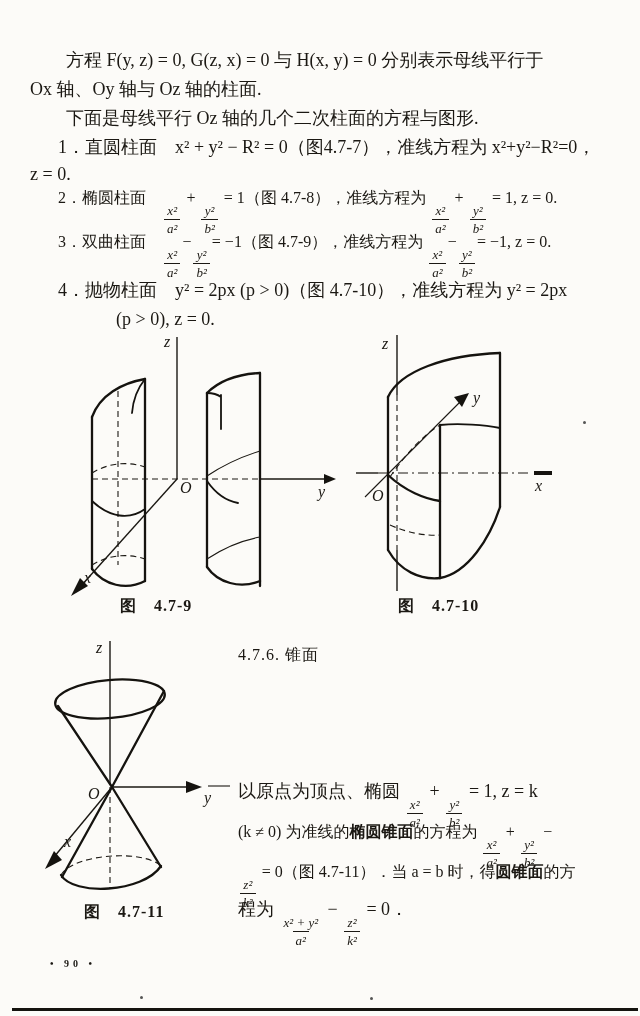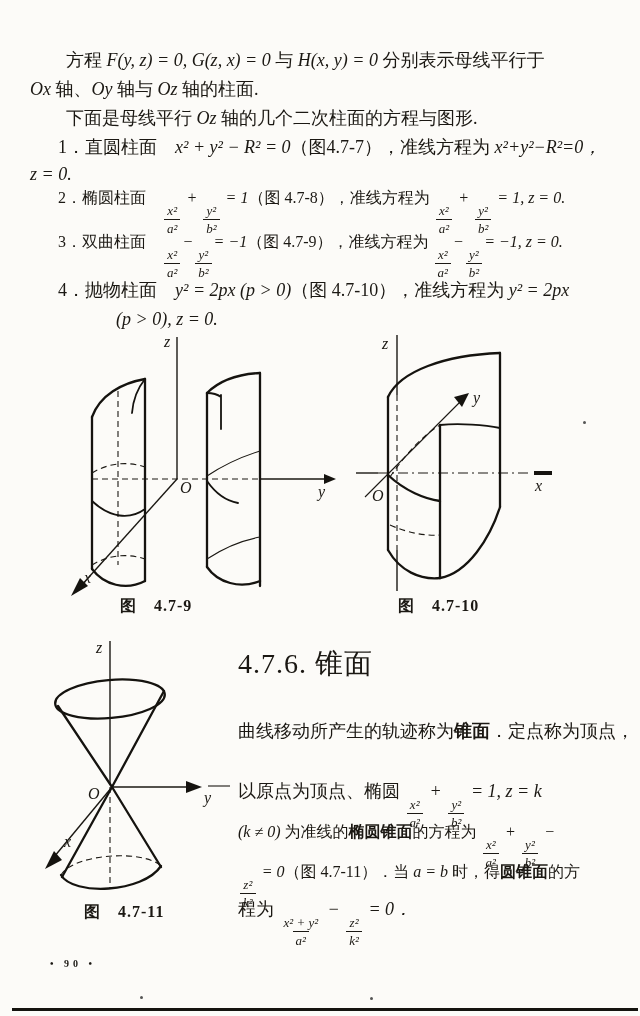--- a/index.html
+++ b/index.html
@@ -1,28 +1,28 @@
 <!DOCTYPE html>
 <html><head>
 <meta charset="utf-8">
 <style>
   html,body{margin:0;padding:0;background:#e8e8e8;}
   .page{position:relative;width:640px;height:1016px;background:#fcfbf8;overflow:hidden;
         font-family:"Liberation Serif","DejaVu Serif",serif;color:#1b1813;}
   .line{position:absolute;font-size:18px;line-height:1.3;white-space:nowrap;}
   .line.tight{font-size:16px;}
   .ct{font-style:normal;}
-  .mt{font-style:italic;font-family:"Liberation Serif","DejaVu Serif",serif;}
+  .mt{font-family:"Liberation Serif","DejaVu Serif",serif;}
   .bt{font-weight:bold;}
   .frac{display:inline-flex;flex-direction:column;align-items:center;vertical-align:-12px;
         line-height:1;margin:0 2px;font-style:italic;}
   .frac .num{font-size:13px;padding:0 3px 2px;}
   .frac .den{font-size:13px;border-top:1.6px solid #1b1813;padding:2px 3px 0;}
   .caption{position:absolute;font-size:16px;font-weight:bold;letter-spacing:1px;white-space:nowrap;}
-  .heading{position:absolute;font-size:28px;font-weight:500;letter-spacing:1px;}
+  .heading{position:absolute;font-size:16px;font-weight:500;letter-spacing:1px;}
   .footer{position:absolute;font-size:10px;letter-spacing:4px;font-weight:bold;}
   .bottom-line{position:absolute;left:12px;top:1008px;width:626px;height:3px;background:#15130f;}
   .speck{position:absolute;width:3px;height:3px;background:#555;border-radius:50%;}
   svg{position:absolute;overflow:visible;}
   svg text{font-family:"Liberation Serif","DejaVu Serif",serif;font-style:italic;font-size:16px;fill:#1b1813;}
   svg .axis{stroke:#1b1813;stroke-width:1.4;fill:none;}
   svg .axisthin{stroke:#1b1813;stroke-width:1.1;fill:none;}
   svg .dash{stroke:#1b1813;stroke-width:1.1;fill:none;stroke-dasharray:6 4;}
   svg .dashdot{stroke:#1b1813;stroke-width:1.1;fill:none;stroke-dasharray:10 4 2 4;}
   svg .heavy{stroke:#15130f;stroke-width:2.3;fill:none;stroke-linecap:round;}
@@ -157,21 +157,20 @@
       <path class="dash" d="M33,238 C45,217 115,212 133,229"></path>
     </g>
     <text x="68" y="16">z</text>
     <text x="176" y="166">y</text>
     <text x="36" y="210">x</text>
     <text x="60" y="162">O</text>
   </svg>
   <div class="caption" style="left:84px;top:902px;">图　4.7-11</div>
 
   <div class="heading" style="left:238px;top:645px;">4.7.6. 锥面</div>
-  <div class="line" style="left:238px;top:720px;"><span class="ct">曲线移动所产生的轨迹称为</span><span class="bt">锥面</span><span class="ct">．定点称为顶点，</span></div>
   <div class="line" style="left:238px;top:780px;"><span class="ct">以原点为顶点、椭圆 </span><span class="frac">
         <span class="num">x²</span>
         <span class="den">a²</span>
       </span><span class="mt"> + </span><span class="frac">
         <span class="num">y²</span>
         <span class="den">b²</span>
       </span><span class="mt"> = 1, z = k</span></div>
   <div class="line tight" style="left:238px;top:822px;"><span class="mt">(k ≠ 0)</span><span class="ct"> 为准线的</span><span class="bt">椭圆锥面</span><span class="ct">的方程为 </span><span class="frac">
         <span class="num">x²</span>
         <span class="den">a²</span>

